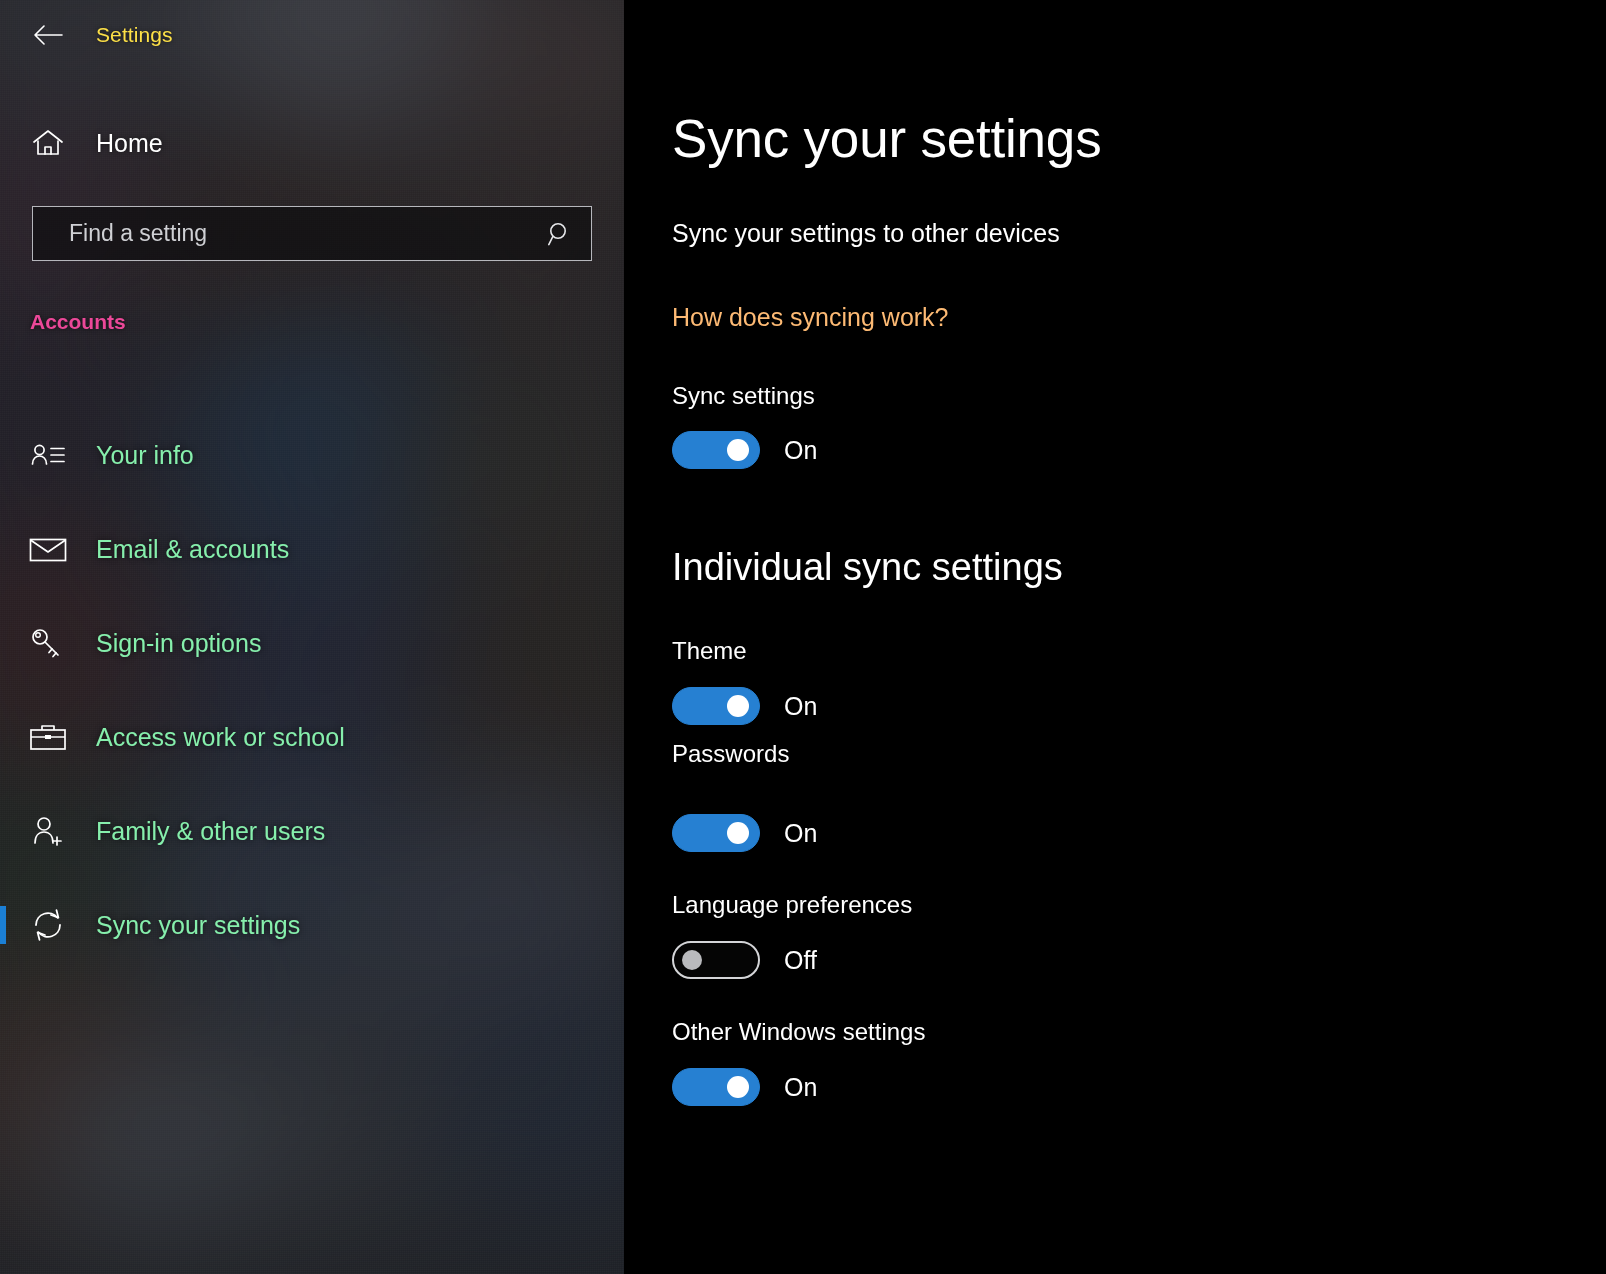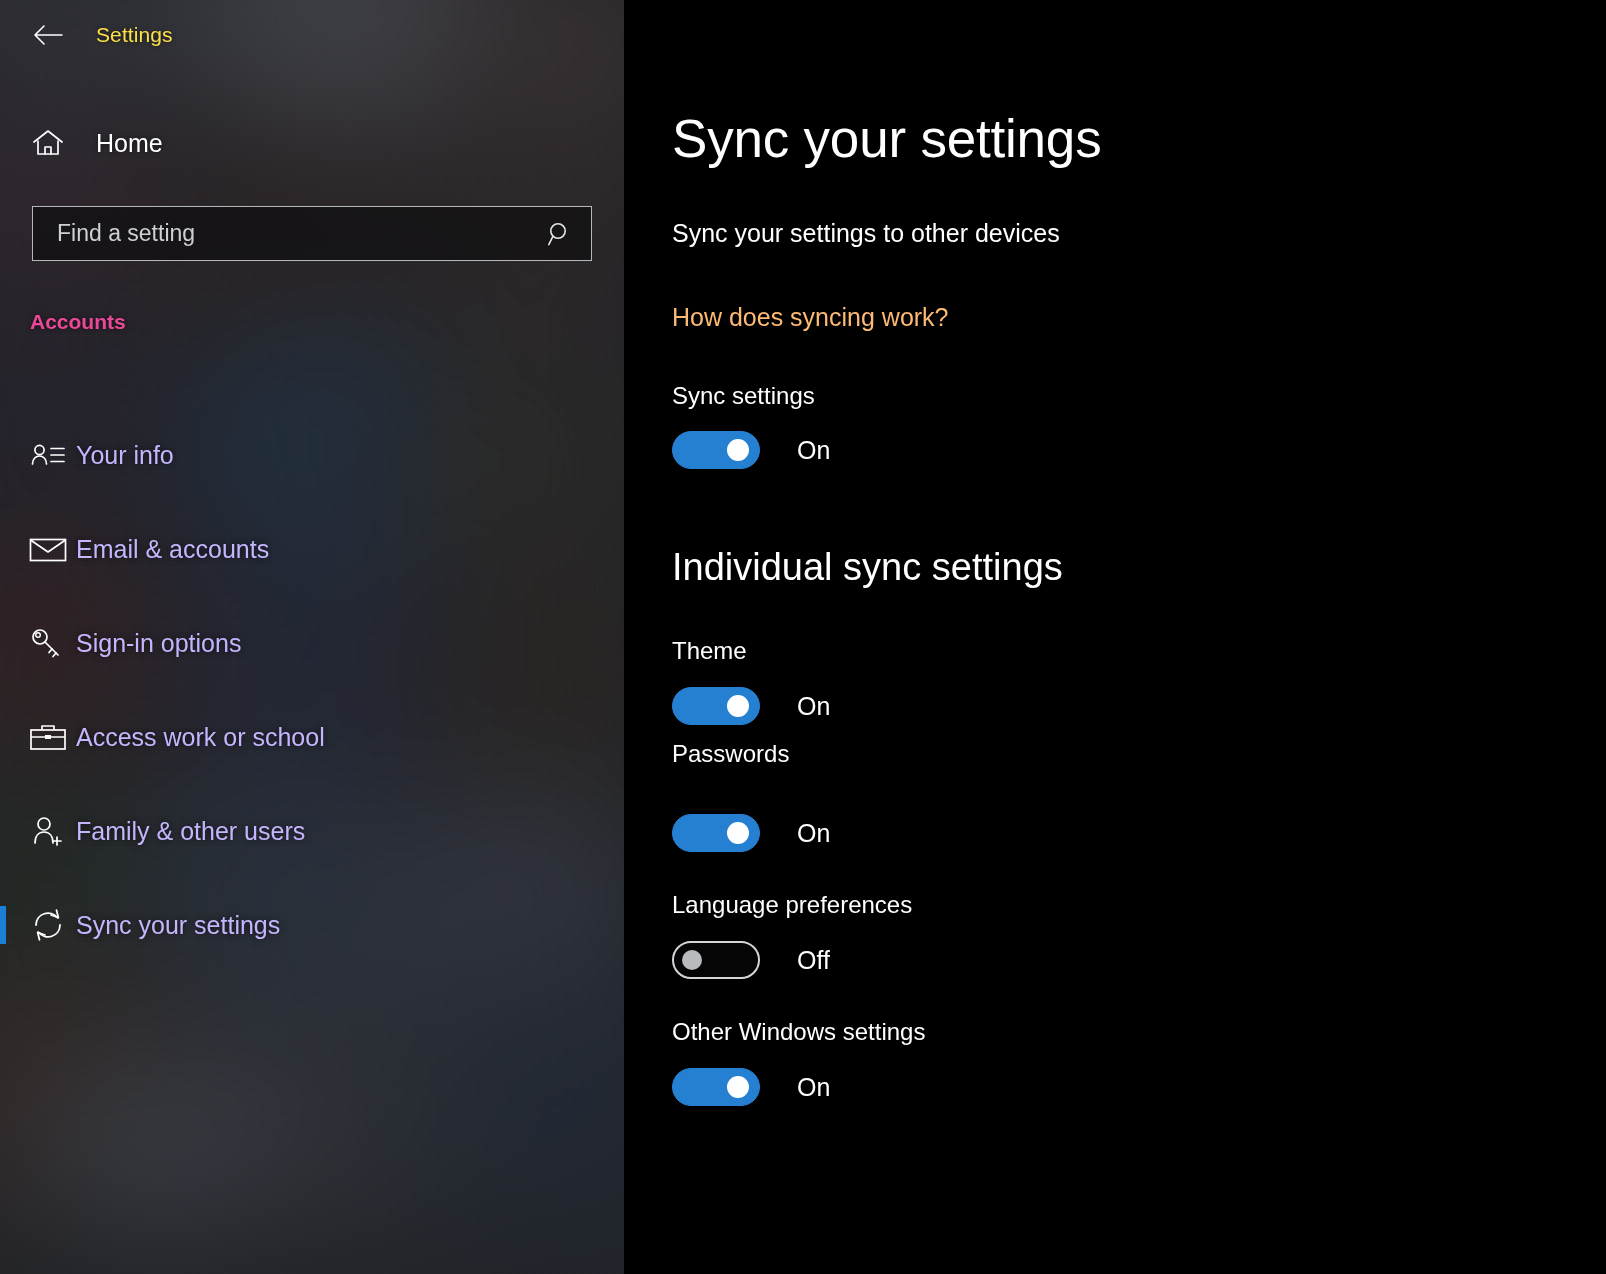--- a/index.html
+++ b/index.html
@@ -107,21 +107,21 @@
     cursor:text;
   }
   .search-input {
     flex:1;
     height:100%;
     border:none; outline:none;
     background:transparent;
     color:#e9e9ec;
     font-family:"Liberation Sans", sans-serif;
     font-size:23px;
-    padding-left:24px;
+    padding-left:36px;
   }
   .search-input::placeholder { color:#cfd0d4; opacity:1; }
   .search-icon-btn {
     width:62px; height:100%;
     display:flex; align-items:center; justify-content:center;
     cursor:pointer;
   }
 
   
   .section-head {
@@ -150,22 +150,23 @@
     width:6px; height:38px;
     background:#1b7fd4;
     opacity:0;
   }
   .nav-item.selected .sel-bar { opacity:1; }
   .nav-ico {
     width:56px; margin-left:20px;
     display:flex; align-items:center; justify-content:center;
   }
   .nav-label {
+    margin-left:20px;
     font-size:25px;
-    color:#c4b5fd;
+    color:#86efac;
     text-shadow:0 0 6px rgba(0,0,0,0.65);
     white-space:nowrap;
   }
 
   
   .main {
     position:relative;
     flex:1;
     height:1274px;
     background:#000000;
@@ -243,21 +244,21 @@
     width:22px; height:22px;
     background:#ffffff;
     right:10px;
   }
   .toggle.off .knob {
     width:20px; height:20px;
     background:#b9babd;
     left:8px;
   }
   .toggle-state {
-    margin-left:37px;
+    margin-left:24px;
     font-size:25px;
     color:#ffffff;
   }
 </style>
 </head>
 <body>
 
 <div class="app">
 
   <aside class="sidebar">

